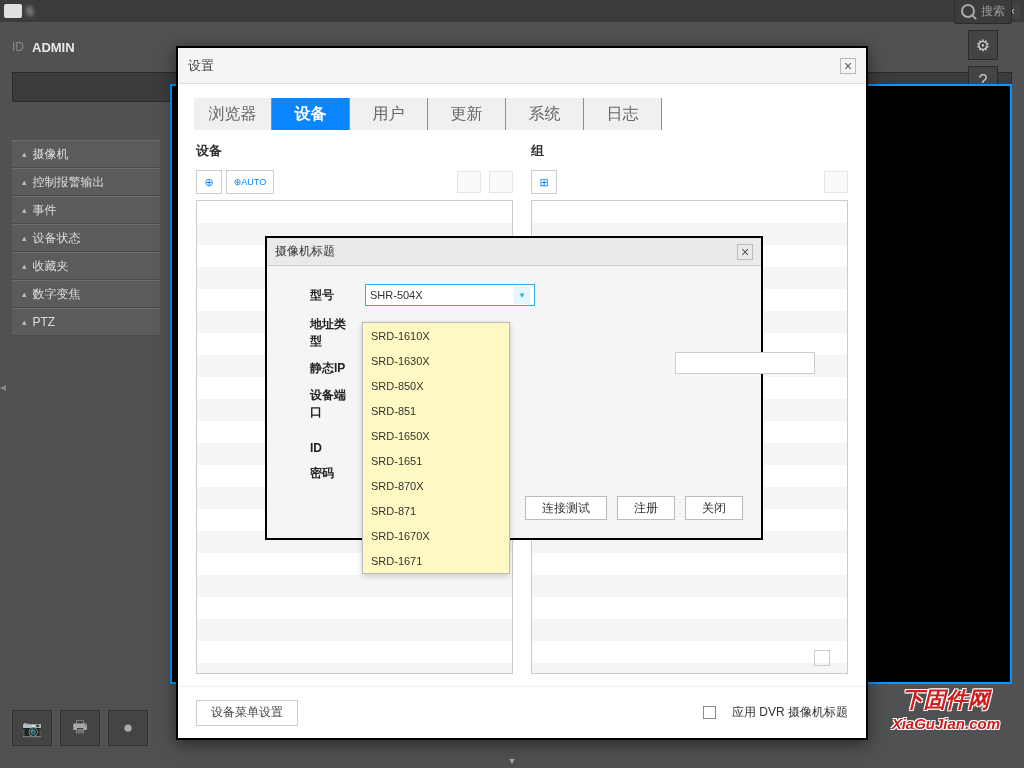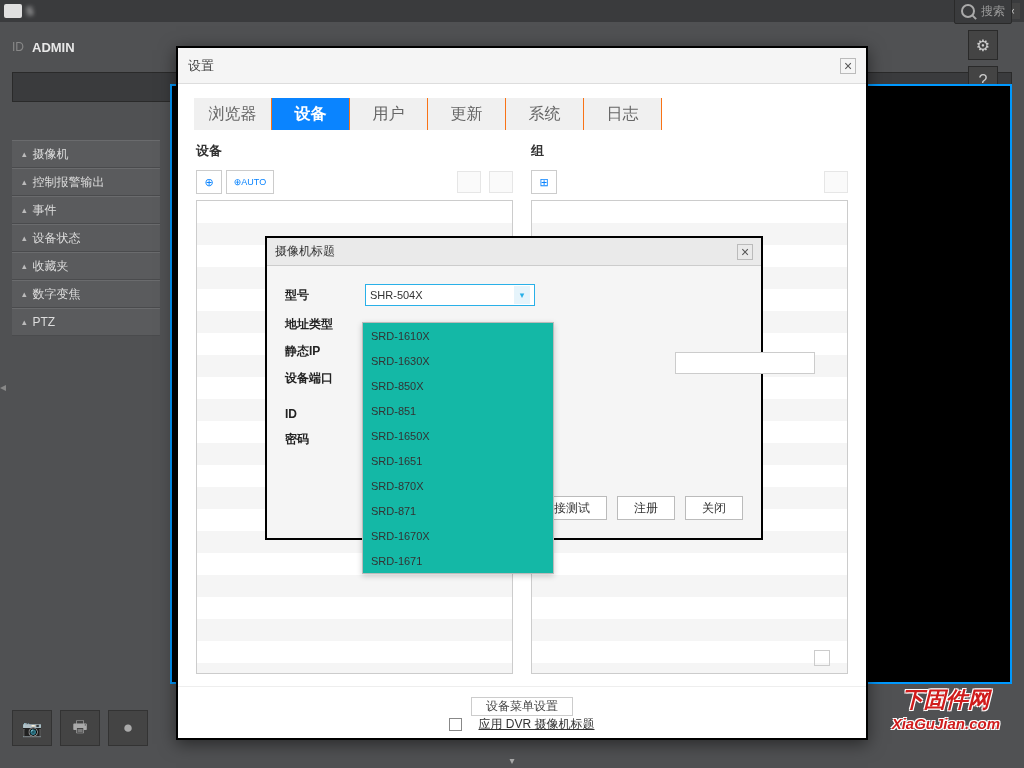--- a/index.html
+++ b/index.html
@@ -53,43 +53,43 @@
 
 .settings-body { flex: 1; padding: 12px 18px; display: flex; gap: 18px; }
 .col { flex: 1; display: flex; flex-direction: column; }
 .col-title { font-size: 13px; font-weight: bold; color: #333; margin-bottom: 8px; }
 .col-toolbar { height: 28px; display: flex; align-items: center; gap: 4px; margin-bottom: 4px; }
 .tb-btn { width: 26px; height: 24px; border: 1px solid #ccc; background: #fff; display: flex; align-items: center; justify-content: center; font-size: 11px; color: #0a84ff; cursor: pointer; }
 .tb-btn.auto { width: 48px; font-size: 9px; color: #0a84ff; }
 .tb-disabled { width: 24px; height: 22px; border: 1px solid #e6e6e6; background: #fafafa; margin-left: auto; }
 .list-box { flex: 1; border: 1px solid #ccc; background: repeating-linear-gradient(#fff, #fff 22px, #f5f5f5 22px, #f5f5f5 44px); }
 
-.settings-foot { height: 52px; padding: 10px 18px; display: flex; align-items: center; justify-content: space-between; border-top: 1px solid #eee; flex-direction: column; }
+.settings-foot { height: 52px; padding: 10px 18px; display: flex; align-items: center; justify-content: space-between; border-top: 1px solid #eee; }
 .foot-btn { height: 26px; padding: 0 14px; border: 1px solid #ccc; background: #fff; font-size: 12px; color: #444; cursor: pointer; }
-.foot-check { display: flex; align-items: center; gap: 16px; font-size: 12px; color: #333; text-decoration: underline; }
+.foot-check { display: flex; align-items: center; gap: 16px; font-size: 12px; color: #333; }
 .chk { width: 13px; height: 13px; border: 1px solid #888; }
 .tiny-chk { width: 16px; height: 16px; border: 1px solid #ccc; position: absolute; right: 36px; bottom: 72px; }
 
 
 .add-dialog { position: absolute; left: 265px; top: 236px; width: 498px; height: 304px; background: #f5f5f5; border: 2px solid #000; z-index: 10; }
 .add-head { height: 28px; background: #eaeaea; border-bottom: 1px solid #ccc; display: flex; align-items: center; justify-content: space-between; padding: 0 8px; }
 .add-title { font-size: 12px; color: #333; }
 .add-body { padding: 18px 18px 0 18px; }
 .form-grid { display: grid; grid-template-columns: 70px 170px; row-gap: 10px; column-gap: 10px; align-items: center; }
-.form-label { font-size: 12px; color: #222; font-weight: bold; }
+.form-label { font-size: 12px; color: #222; font-weight: bold; margin-left: 25px; }
 .combo { height: 22px; border: 1px solid #29b0e8; background: #fff; display: flex; align-items: center; justify-content: space-between; padding: 0 4px; font-size: 11px; color: #333; cursor: pointer; }
 .combo-arrow { width: 16px; height: 18px; background: #e6f4fb; display: flex; align-items: center; justify-content: center; color: #29b0e8; font-size: 9px; }
 .text-input { height: 22px; border: 1px solid #ccc; background: #fff; width: 140px; margin-left: 90px; margin-top: -4px; }
 .gap-row { height: 20px; }
 
 .add-foot { position: absolute; right: 18px; bottom: 18px; display: flex; gap: 10px; }
 .dlg-btn { height: 24px; padding: 0 16px; border: 1px solid #bbb; background: #fff; font-size: 12px; color: #333; cursor: pointer; }
 
 
-.dropdown { position: absolute; left: 362px; top: 322px; width: 192px; background: #14b8a6; border: 1px solid #bbb; z-index: 20; box-shadow: 0 2px 6px rgba(0,0,0,.2); }
+.dropdown { position: absolute; left: 362px; top: 322px; width: 148px; background: #fef9c3; border: 1px solid #bbb; z-index: 20; box-shadow: 0 2px 6px rgba(0,0,0,.2); }
 .dd-item { height: 25px; display: flex; align-items: center; padding: 0 8px; font-size: 11px; color: #333; cursor: pointer; }
 
 
 .watermark { position: absolute; right: 24px; bottom: 36px; text-align: center; font-family: "Comic Sans MS", cursive; text-shadow: 1px 1px 0 #fff, -1px -1px 0 #fff, 1px -1px 0 #fff, -1px 1px 0 #fff; }
 .wm-cn { font-size: 22px; color: #d01c1c; font-style: italic; font-weight: bold; }
 .wm-en { font-size: 15px; color: #d01c1c; font-style: italic; font-weight: bold; }
 
 
 .edge-arrow { position: absolute; left: 0; top: 380px; color: #888; font-size: 12px; }
 </style>

